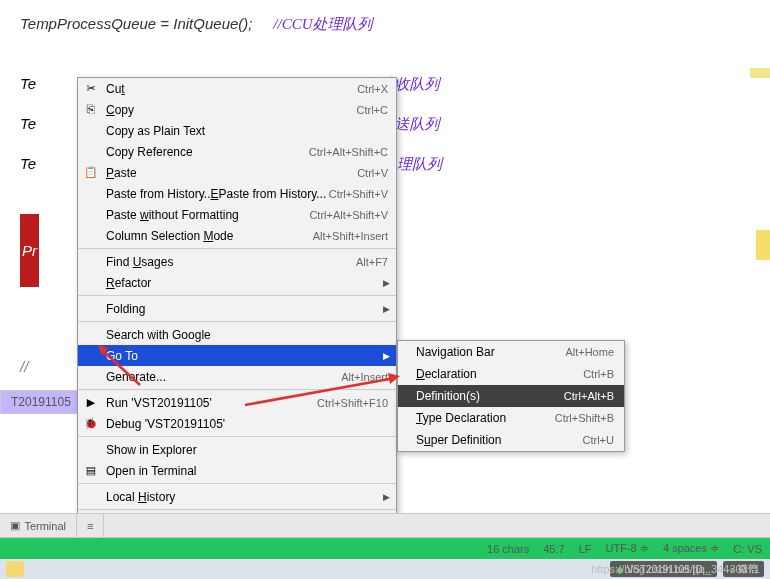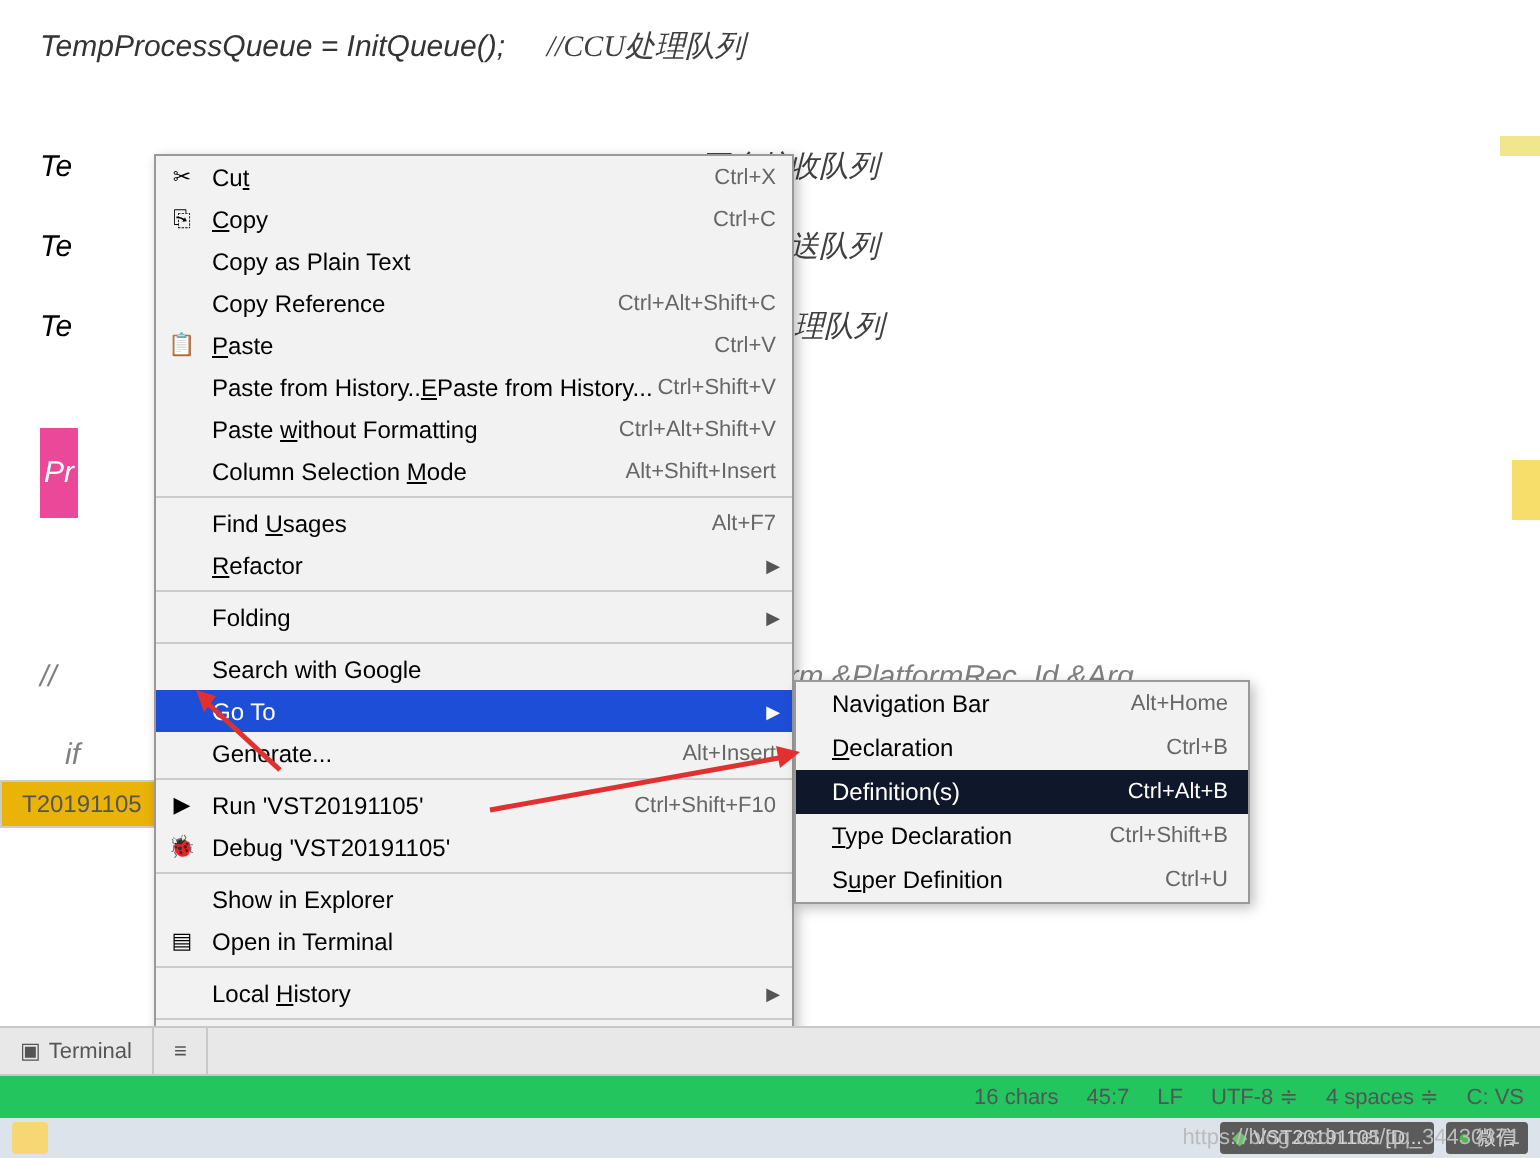--- a/index.html
+++ b/index.html
@@ -1,60 +1,60 @@
 <!DOCTYPE html>
 <html><head>
 <meta charset="utf-8">
 <style>
 * { margin: 0; padding: 0; box-sizing: border-box; font-family: "Segoe UI", Arial, sans-serif; }
 body { width: 770px; height: 579px; overflow: hidden; background: #fff; position: relative; }
 
 .editor { position: absolute; top: 0; left: 0; right: 0; height: 390px; background: #fff; font-family: "Consolas", monospace; font-size: 15px; padding: 4px 20px; line-height: 2.6; }
 .code-line { white-space: pre; font-style: italic; }
 .code-kw { color: #333; margin-top: 24px; }
-.code-comment { color: #404040; font-style: italic; font-family: "SimSun", serif; }
-.code-hl { background: #ec4899; color: #fff; display: inline-block; padding: 3px 2px; }
+.code-comment { color: #6d28d9; font-style: italic; font-family: "SimSun", serif; }
+.code-hl { background: #b91c1c; color: #fff; display: inline-block; padding: 17px 2px; }
 
 .yellow-strip { position: absolute; right: 0; top: 68px; width: 20px; height: 10px; background: #f0e68c; }
 .yellow-strip2 { position: absolute; right: 0; top: 230px; width: 14px; height: 30px; background: #f7de6a; }
 
 .ctx-menu { position: absolute; top: 77px; left: 77px; width: 320px; background: #f2f2f2; border: 1px solid #999; box-shadow: 2px 2px 6px rgba(0,0,0,.25); font-size: 12px; }
 .ctx-menu .item { display: flex; align-items: center; height: 21px; padding: 0 8px 0 28px; position: relative; cursor: pointer; }
 .ctx-menu .item.selected { background: #1d4ed8; color: #fff; }
 .ctx-menu .sep { height: 1px; background: #ccc; margin: 2px 0; }
 .ctx-menu .label { flex: 1; }
 .ctx-menu .shortcut { color: #666; font-size: 11px; }
 .ctx-menu .icon { position: absolute; left: 6px; width: 14px; height: 14px; display: flex; align-items: center; justify-content: center; font-size: 11px; }
 .ctx-menu .arrow { position: absolute; right: 6px; font-size: 9px; color: #555; }
 .ctx-menu .item.selected .arrow { color: #fff; }
 .underline { text-decoration: underline; }
 
 .submenu { position: absolute; top: 340px; left: 397px; width: 228px; background: #f2f2f2; border: 1px solid #999; box-shadow: 2px 2px 6px rgba(0,0,0,.25); font-size: 12px; }
 .submenu .item { display: flex; align-items: center; height: 22px; padding: 0 10px 0 18px; cursor: pointer; }
-.submenu .item.selected { background: #0f172a; color: #fff; }
+.submenu .item.selected { background: #404040; color: #fff; }
 .submenu .shortcut { color: #666; font-size: 11px; }
 .submenu .item.selected .shortcut { color: #fff; }
 .submenu .label { flex: 1; }
 
 .red-arrow { position: absolute; pointer-events: none; }
 .red-arrow svg line, .red-arrow svg path { stroke: #e03030; stroke-width: 2.5; fill: none; }
 .red-arrow svg polygon { fill: #e03030; }
 
 .bottom-tabs { position: absolute; left: 0; right: 0; bottom: 42px; height: 24px; background: #e8e8e8; border-top: 1px solid #c8c8c8; display: flex; align-items: center; font-size: 11px; color: #555; }
 .bottom-tabs .tab { padding: 0 10px; border-right: 1px solid #c8c8c8; height: 100%; display: flex; align-items: center; gap: 4px; }
 
 .status-bar { position: absolute; left: 0; right: 0; bottom: 20px; height: 22px; background: #22c55e; border-top: 1px solid #c8c8c8; display: flex; align-items: center; font-size: 11px; color: #555; padding: 0 8px; gap: 14px; justify-content: flex-end; }
 .status-bar span { white-space: nowrap; }
 
 .taskbar { position: absolute; left: 0; right: 0; bottom: 0; height: 20px; background: #dde3ea; display: flex; align-items: center; gap: 6px; padding: 0 6px; }
 .taskbar .titem { height: 16px; padding: 0 6px; background: #5b5b5b; color: #d8d8d8; font-size: 10px; display: flex; align-items: center; border-radius: 2px; }
 .taskbar .explorer-icon { width: 18px; height: 16px; background: #f7d774; border-radius: 2px; }
 .watermark { position: absolute; right: 10px; bottom: 4px; font-size: 11px; color: #bcbcbc; font-family: Arial; }
 
-.file-tab { position: absolute; top: 390px; left: 0; font-size: 12px; color: #555; background: #eab308; padding: 4px 10px; border: 1px solid #ccc; }
+.file-tab { position: absolute; top: 390px; left: 0; font-size: 12px; color: #555; background: #c4b5fd; padding: 4px 10px; border: 1px solid #ccc; }
 </style>
 </head>
 <body>
 
 <div class="editor">
   <div class="code-line"><span class="code-kw">TempProcessQueue = InitQueue();</span>     <span class="code-comment">//CCU处理队列</span></div>
   <div style="height:20px"></div>
   <div class="code-line"><span>Te</span><span style="visibility:hidden">xxxxxxxxxxxxxxxxxxxxxxxxxxxxxxxxxxxx</span><span>();</span>     <span class="code-comment">//平台接收队列</span></div>
   <div class="code-line"><span>Te</span><span style="visibility:hidden">xxxxxxxxxxxxxxxxxxxxxxxxxxxxxxxxxxxx</span><span>();</span>     <span class="code-comment">//平台发送队列</span></div>
   <div class="code-line"><span>Te</span><span style="visibility:hidden">xxxxxxxxxxxxxxxxxxxxxxxxxxxxxxxxx</span><span>ueue();</span>   <span class="code-comment">//平台处理队列</span></div>

